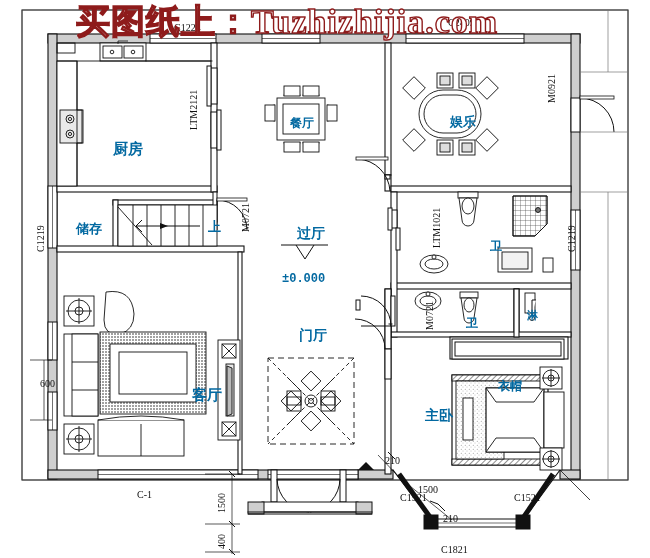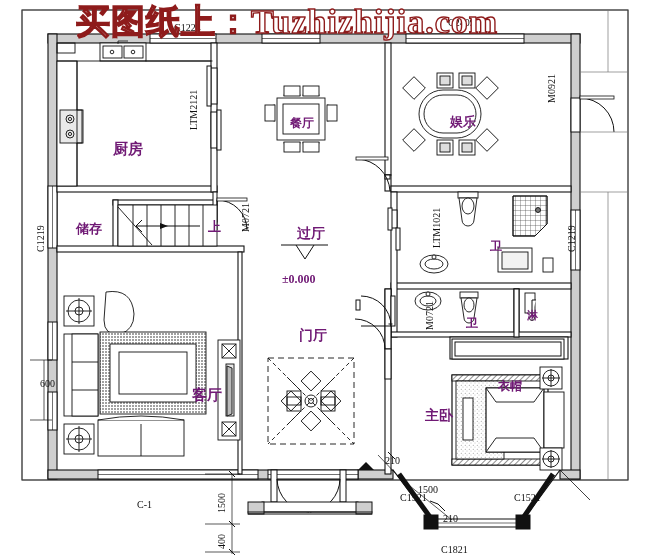--- a/index.html
+++ b/index.html
@@ -8,21 +8,21 @@
   svg{position:absolute;left:0;top:0;}
   .wm{
     position:absolute;left:76px;top:2px;width:520px;height:42px;
     font-family:"Liberation Serif",serif;font-weight:bold;font-size:34px;
     letter-spacing:1px;line-height:40px;white-space:nowrap;
     color:#ffffff;
     -webkit-text-stroke:1.4px #8e1b1b;
     text-shadow:0 0 0 #8e1b1b;
     pointer-events:none;
   }
-  .rmlabel{position:absolute;font-family:Liberation Serif, serif;font-weight:bold;color:#701a75;white-space:nowrap;}
+  .rmlabel{position:absolute;font-family:Liberation Mono, monospace;font-weight:bold;color:#0369a1;white-space:nowrap;}
   .dim{position:absolute;font-family:"Liberation Serif",serif;font-size:10px;color:#111;white-space:nowrap;letter-spacing:0px;}
   .vdim{transform:rotate(-90deg);transform-origin:left top;}
 </style>
 </head>
 <body>
 
 <div id="stage">
 
   <svg width="650" height="558" viewBox="0 0 650 558">
     <defs>
@@ -443,21 +443,21 @@
       <div class="rmlabel" style="left: 466px; top: 315px; font-size: 12px;">卫</div>
       <div class="rmlabel" style="left: 527px; top: 308px; font-size: 11px;">淋</div>
       <div class="rmlabel" style="left: 498px; top: 346px; font-size: 12px; margin-top: 32px;">衣帽</div>
       <div class="rmlabel" style="left: 425px; top: 407px; font-size: 14px;">主卧</div>
     </div>
   <div id="winlabels-layer">
       <div class="dim" style="left: 174px; top: 22px;">C1224</div>
       <div class="dim" style="left: 448px; top: 17px;">C2409</div>
       <div class="dim vdim" style="left: 35px; top: 252px;">C1219</div>
       <div class="dim vdim" style="left: 566px; top: 252px;">C1219</div>
-      <div class="dim" style="left: 137px; top: 489px; margin-top: 10px;">C-1</div>
+      <div class="dim" style="left: 137px; top: 489px;">C-1</div>
       <div class="dim" style="left: 441px; top: 544px;">C1821</div>
       <div class="dim" style="left: 400px; top: 492px;">C1521</div>
       <div class="dim" style="left: 514px; top: 492px;">C1521</div>
     </div>
   <div id="doorlabels-layer">
       <div class="dim vdim" style="left: 188px; top: 130px;">LTM2121</div>
       <div class="dim vdim" style="left: 240px; top: 232px;">M0721</div>
       <div class="dim vdim" style="left: 546px; top: 103px;">M0921</div>
       <div class="dim vdim" style="left: 431px; top: 248px;">LTM1021</div>
       <div class="dim vdim" style="left: 424px; top: 330px;">M0721</div>

